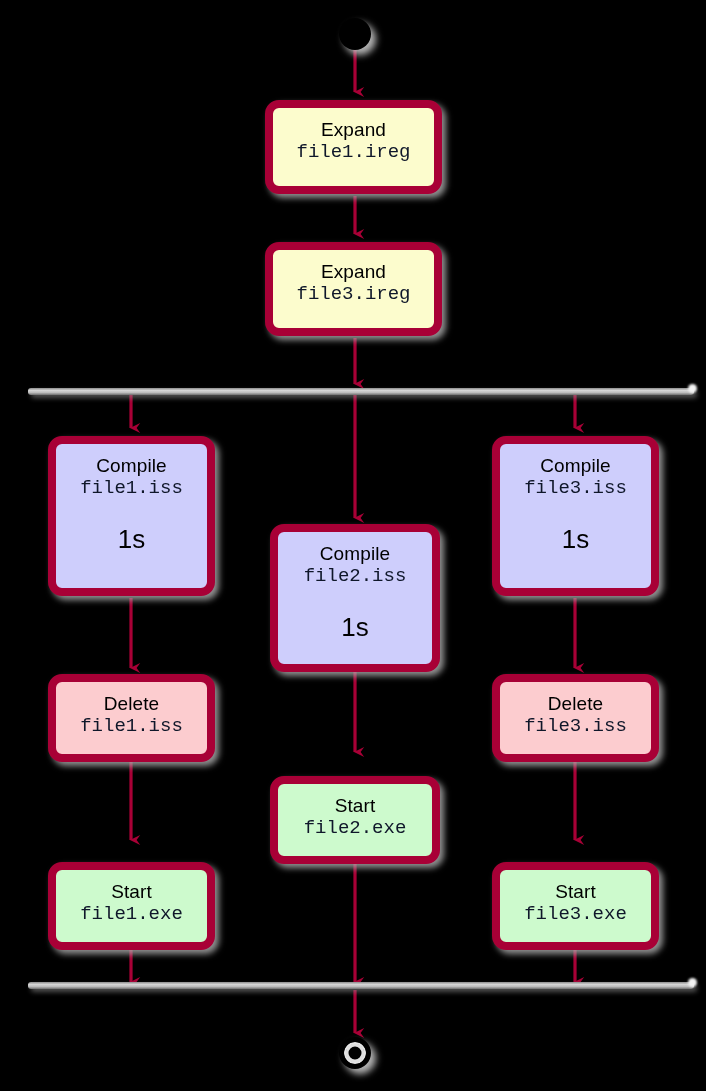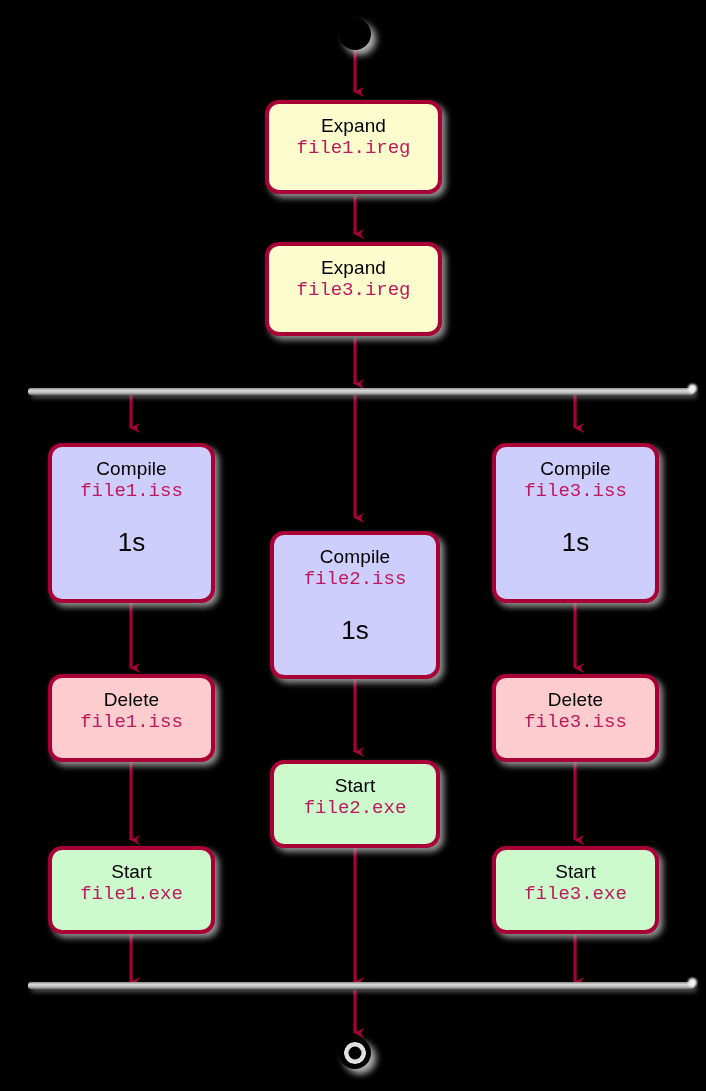--- a/index.html
+++ b/index.html
@@ -25,21 +25,21 @@
     left: 0; top: 0;
     width: 706px;
     height: 1091px;
     pointer-events: none;
   }
 
   
   .node {
     position: absolute;
     box-sizing: border-box;
-    border: 4px solid #14b8a6;
+    border: 8px solid #14b8a6;
     border-radius: 14px;
     display: flex;
     flex-direction: column;
     align-items: center;
     justify-content: flex-start;
     text-align: center;
     padding-top: 10px;
     
     box-shadow: 4px 4px 6px rgba(170,170,170,0.85);
   }
@@ -47,36 +47,36 @@
     font-family: "Liberation Sans", sans-serif;
     font-size: 19px;
     line-height: 23px;
     color: #000000;
     letter-spacing: 0.1px;
   }
   .node .fname {
     font-family: "Liberation Mono", monospace;
     font-size: 19px;
     line-height: 23px;
-    color: #be185d;
+    color: #0f172a;
     letter-spacing: 0px;
     white-space: pre;
   }
   .node .dur {
     font-family: "Liberation Sans", sans-serif;
     font-size: 26px;
     line-height: 23px;
     color: #000000;
     margin-top: 28px;
   }
 
   .fill-yellow   { background: #FCFCCD; }
-  .fill-lavender { background: #CECEFC; margin-top: 7px; }
+  .fill-lavender { background: #CECEFC; }
   .fill-pink     { background: #FCCCCF; text-align: right; }
-  .fill-green    { background: #CDFACD; }
+  .fill-green    { background: #CDFACD; margin-top: 16px; }
 
   
   .bar {
     position: absolute;
     height: 7px;
     border-radius: 3px;
     background: linear-gradient(to bottom, #8c8c8c 0%, #d6d6d6 35%, #bdbdbd 65%, #6e6e6e 100%);
     box-shadow: 3px 3px 5px rgba(150,150,150,0.55);
   }
   .bar::after {

